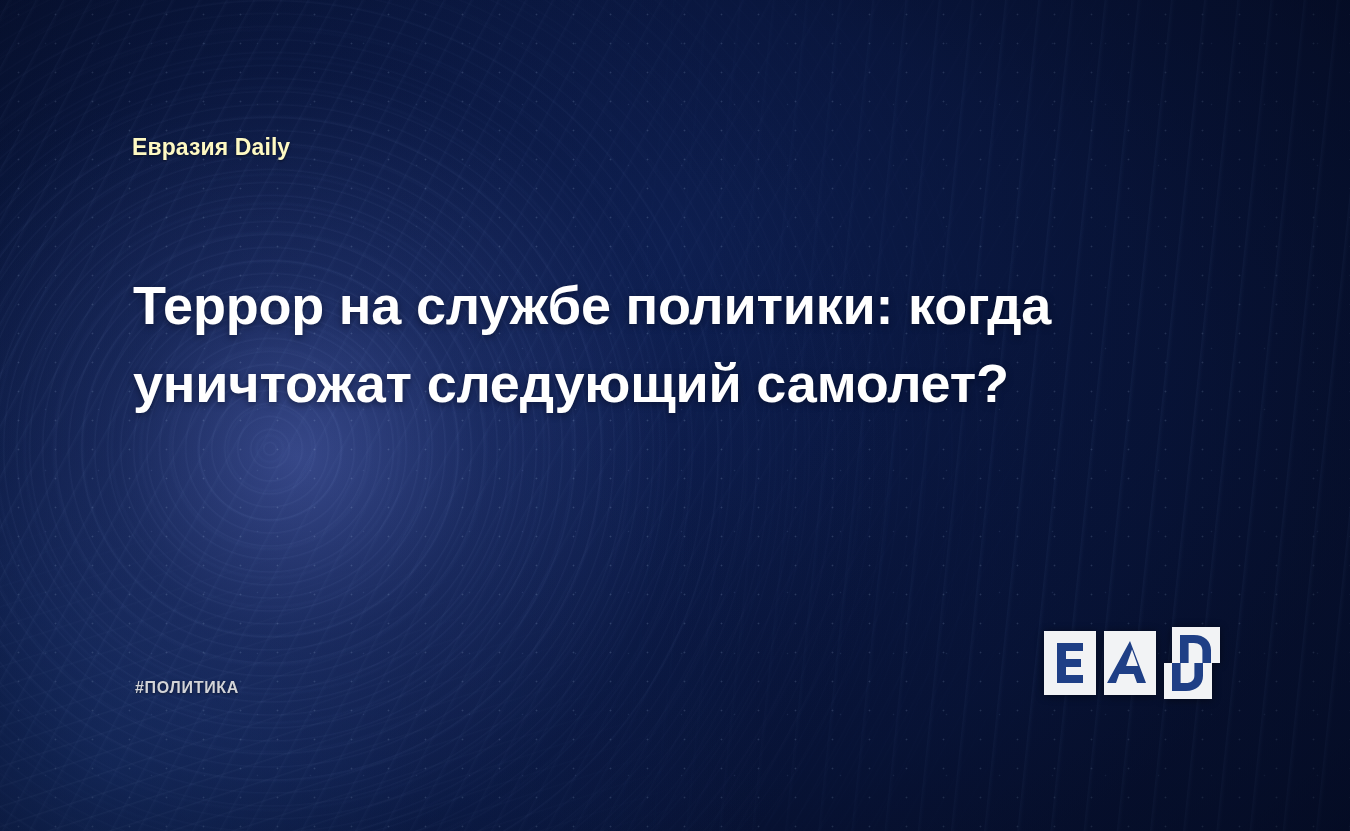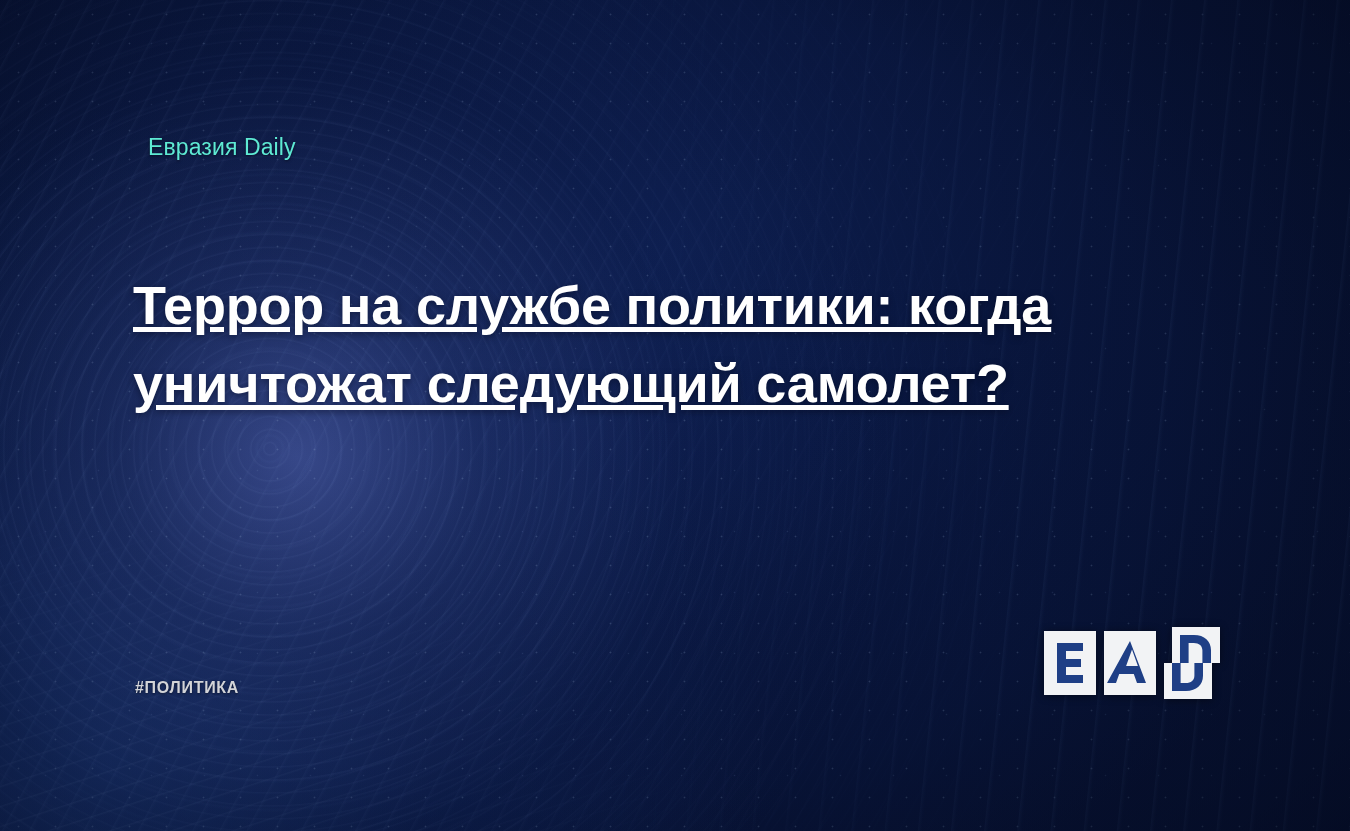--- a/index.html
+++ b/index.html
@@ -118,43 +118,42 @@
 
   
 
   .content {
     position: absolute;
     inset: 0;
   }
 
   #site-name {
     position: absolute;
-    left: 148px;
+    left: 132px;
     top: 134px;
     font-size: 23px;
-    font-weight: normal;
+    font-weight: bold;
     letter-spacing: 0.1px;
-    color: #5eead4;
+    color: #fef9c3;
     text-shadow: 0 1px 3px rgba(0,0,0,0.55);
     white-space: nowrap;
   }
 
   #headline {
     position: absolute;
     left: 133px;
     top: 266px;
     width: 960px;
     margin: 0;
     font-size: 54px;
     line-height: 78px;
     font-weight: bold;
     color: #ffffff;
     letter-spacing: -0.2px;
     text-shadow: 0 2px 7px rgba(3,10,30,0.55);
-    text-decoration: underline;
   }
 
   #hashtag {
     position: absolute;
     left: 135px;
     top: 679px;
     font-size: 16px;
     font-weight: bold;
     letter-spacing: 0.7px;
     color: #d3d4d8;

